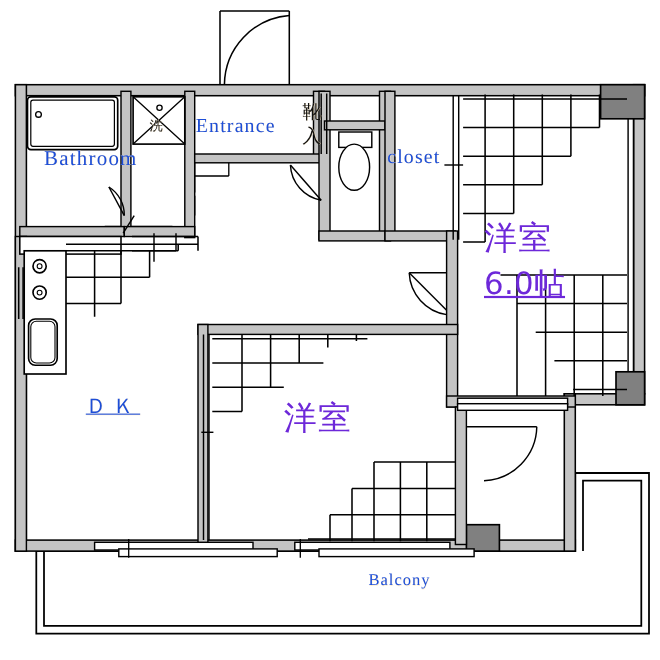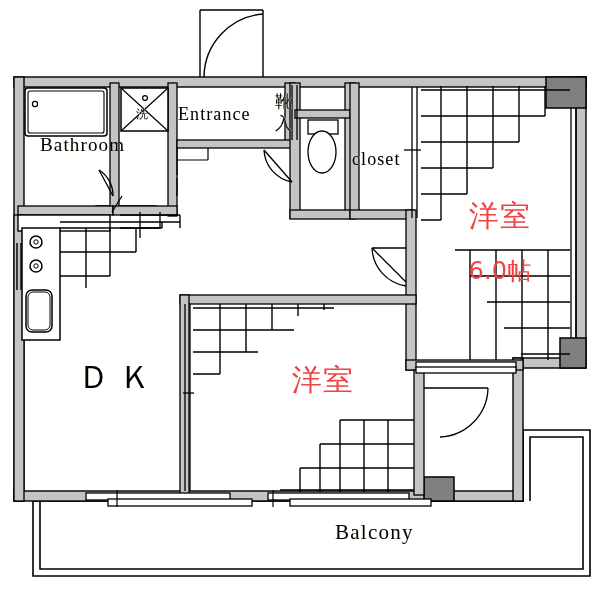--- a/index.html
+++ b/index.html
@@ -31,48 +31,47 @@
     position: absolute;
     left: 0;
     top: 0;
     width: 600px;
     height: 600px;
     pointer-events: none;
   }
   .lbl {
     position: absolute;
     white-space: nowrap;
-    color: #000000;
+    color: #1d4ed8;
     font-family: "Liberation Serif", serif;
     letter-spacing: 0.06em;
     text-shadow: 0.4px 0.4px 0 rgba(255,236,200,0.85);
   }
   .lbl-bathroom { left: 16px; top: 134px; font-size: 19px; margin-left: 24px; }
   .lbl-entrance { left: 178px; top: 104px; font-size: 18px; }
-  .lbl-closet   { left: 352px; top: 149px; font-size: 18px; }
-  .lbl-dk       { left: 78px;  top: 356px; font-size: 32px; letter-spacing: 0.30em; }
-  .lbl-balcony  { left: 335px; top: 520px; font-size: 21px; }
+  .lbl-closet   { left: 352px; top: 132px; font-size: 18px; }
+  .lbl-dk       { left: 78px;  top: 356px; font-size: 19px; letter-spacing: 0.30em; text-decoration: underline; }
+  .lbl-balcony  { left: 335px; top: 520px; font-size: 15px; }
 
   .jp {
     font-family: "DejaVu Sans", sans-serif;
     color: #111;
     letter-spacing: 0.02em;
   }
   .lbl-wash { left: 136px; top: 106px; font-size: 12px; }
   .lbl-kutsu1 { left: 275px; top: 90px;  font-size: 17px; }
   .lbl-kutsu2 { left: 275px; top: 112px; font-size: 17px; }
 
   .room-name {
     position: absolute;
-    text-align: center;
     font-family: "DejaVu Sans", sans-serif;
-    color: #ef4444;
+    color: #6d28d9;
   }
   .room-name .rn-top { font-size: 30px; letter-spacing: 0.04em; display: block; }
-  .room-name .rn-bot { font-size: 24px; letter-spacing: 0.01em; display: block; margin-top: 18px; }
+  .room-name .rn-bot { font-size: 28px; letter-spacing: 0.01em; display: block; margin-top: 2px; text-decoration: underline; }
   .room-60 { left: 440px; top: 196px; width: 120px; }
   .room-62 { left: 258px; top: 360px; width: 130px; }
 </style>
 </head>
 <body>
 
 <div id="plan-root">
 
   <svg class="floorplan" viewBox="0 0 600 600" xmlns="http://www.w3.org/2000/svg">
 

